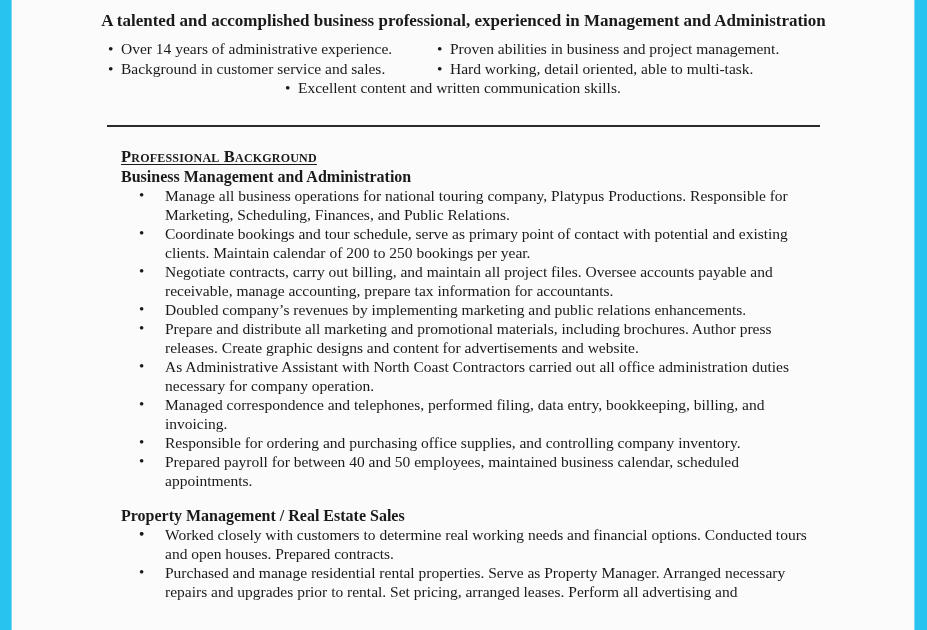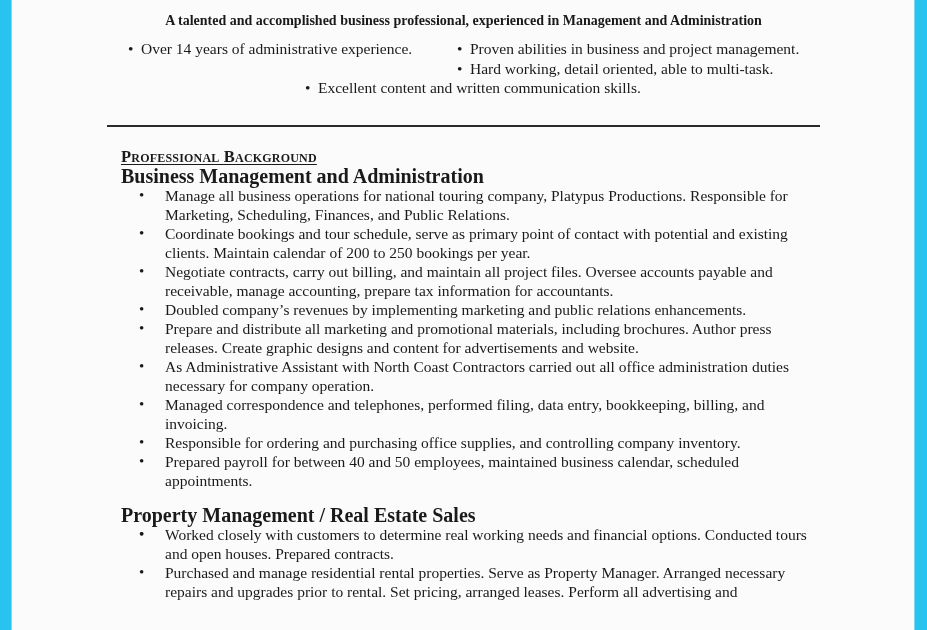--- a/index.html
+++ b/index.html
@@ -32,41 +32,40 @@
       height: 630px;
     }
 
     .summary-title {
       position: absolute;
       top: 10px;
       left: 0;
       width: 927px;
       text-align: center;
       font-weight: bold;
-      font-size: 14px;
+      font-size: 17px;
       line-height: 22px;
       letter-spacing: 0px;
     }
 
     .skills {
       position: absolute;
       top: 39px;
       left: 0;
       width: 927px;
       font-size: 15.5px;
       line-height: 19.5px;
     }
     .skill-row {
       position: relative;
       height: 19.5px;
     }
     .skill {
       position: absolute;
       white-space: nowrap;
-      margin-left: 20px;
     }
     .skill .dot {
       display: inline-block;
       width: 13px;
     }
     .skill.col-left { left: 108px; }
     .skill.col-right { left: 437px; }
     .skill.col-center { left: 285px; }
 
     .rule {
@@ -90,21 +89,21 @@
       font-weight: bold;
       font-variant: small-caps;
       text-decoration: underline;
       text-underline-offset: 2px;
       font-size: 16.5px;
       line-height: 20px;
       letter-spacing: 0.2px;
     }
     .job-title {
       font-weight: bold;
-      font-size: 20px;
+      font-size: 16px;
       line-height: 19px;
     }
     .job-title.second {
       margin-top: 16px;
     }
     ul.duties {
       list-style: none;
       margin: 0;
       padding: 0;
     }
@@ -129,20 +128,21 @@
 <div class="page">
 
   <div class="summary-title">A talented and accomplished business professional, experienced in Management and Administration</div>
 
   <div class="skills">
     <div class="skill-row">
       <span class="skill col-left"><span class="dot">•</span><span>Over 14 years of administrative experience.</span></span>
       <span class="skill col-right"><span class="dot">•</span><span>Proven abilities in business and project management.</span></span>
     </div>
     <div class="skill-row">
+      <span class="skill col-left"><span class="dot">•</span><span>Background in customer service and sales.</span></span>
       <span class="skill col-right"><span class="dot">•</span><span>Hard working, detail oriented, able to multi-task.</span></span>
     </div>
     <div class="skill-row">
       <span class="skill col-center"><span class="dot">•</span><span>Excellent content and written communication skills.</span></span>
     </div>
   </div>
 
   <div class="rule"></div>
 
   <div class="content">

